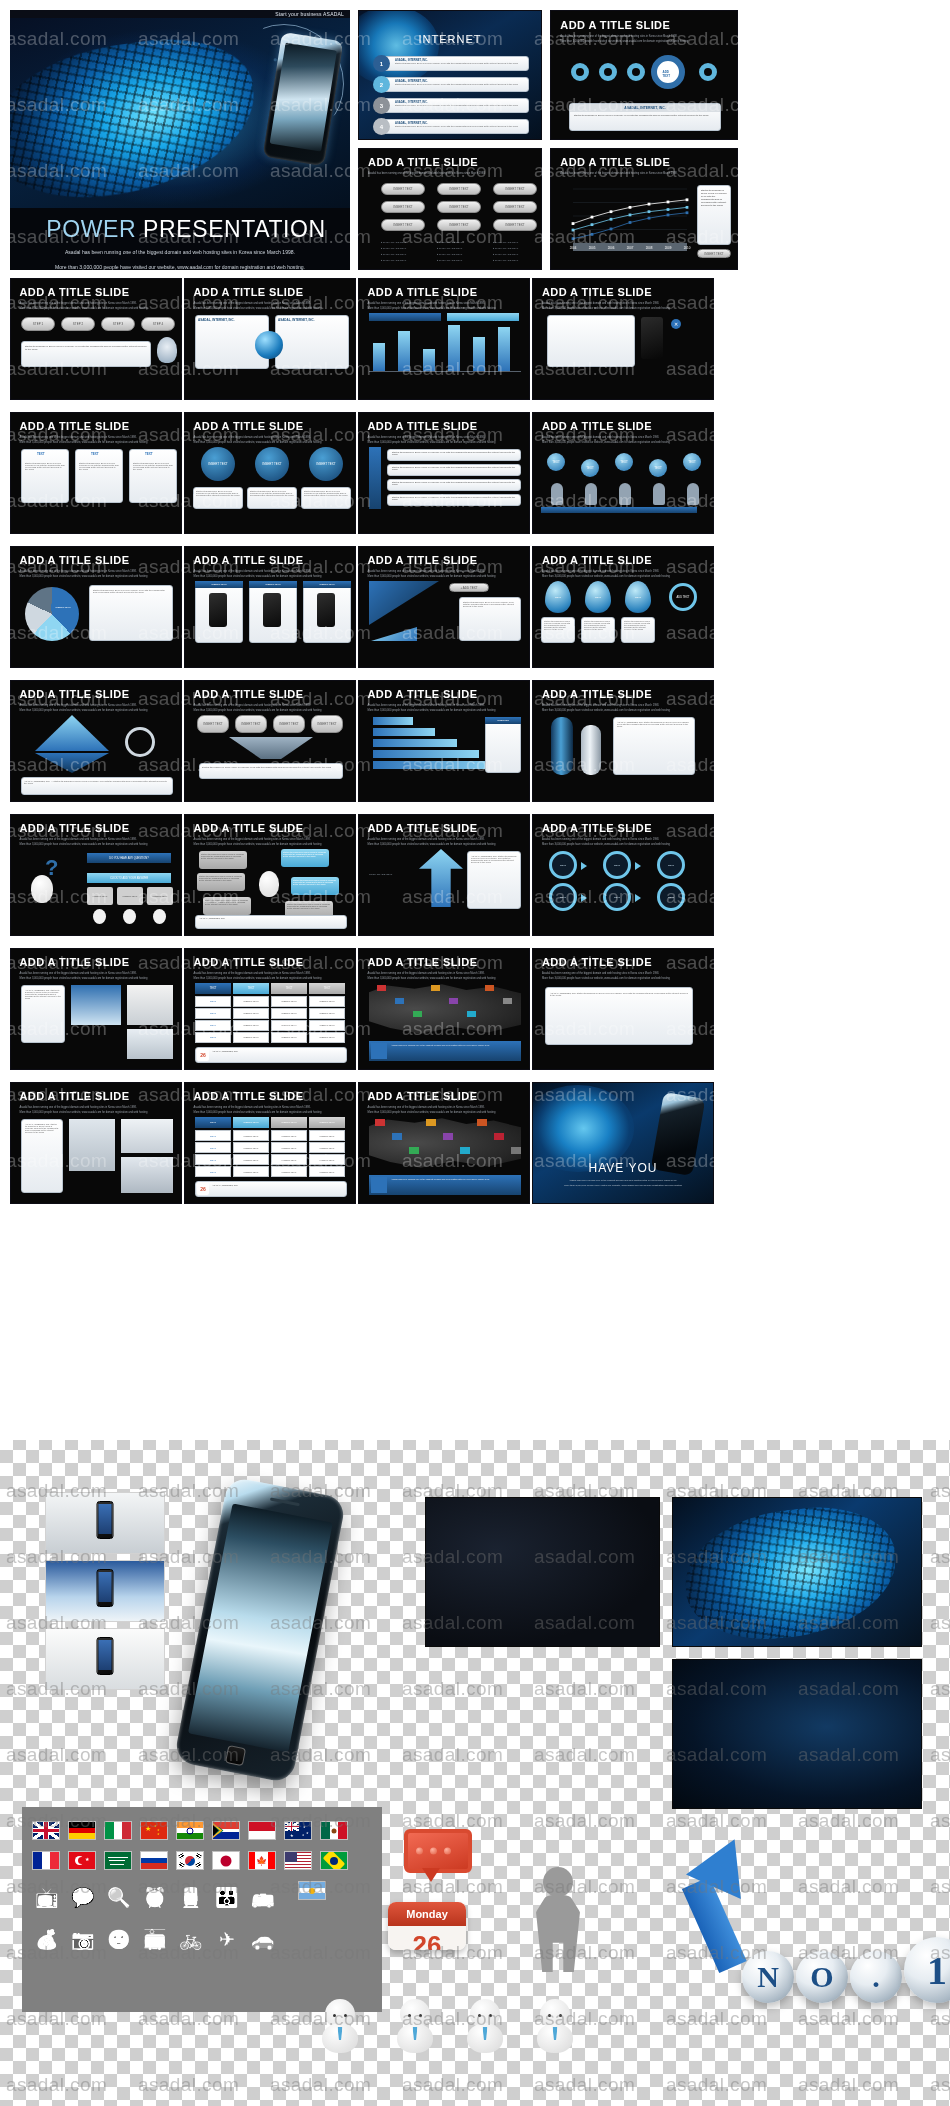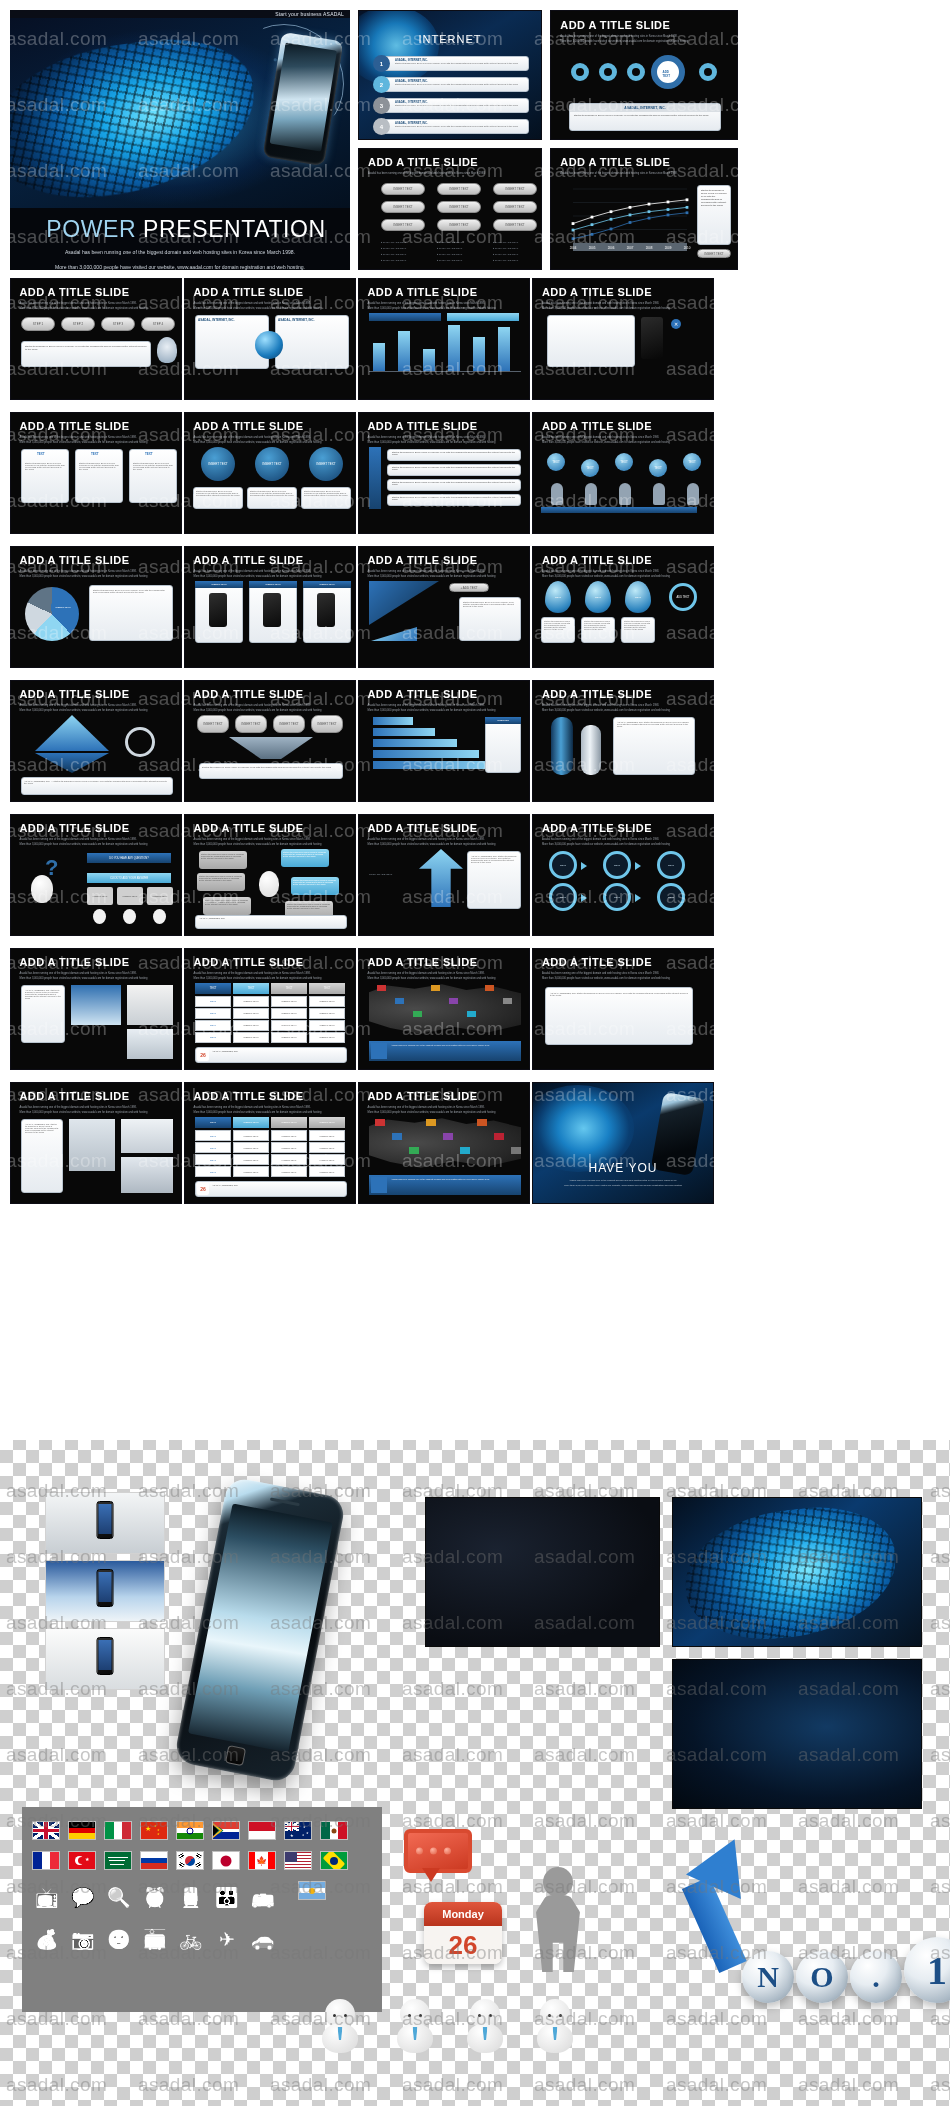--- a/index.html
+++ b/index.html
@@ -187,21 +187,21 @@
     position:absolute; left:22px; top:370px; width:360px; height:205px;
     background:#808080;
   }
   .flagrow{ position:absolute; left:10px; display:flex; gap:8px; }
   .flag{ width:28px; height:19px; border:1px solid rgba(0,0,0,.25);
          position:relative; overflow:hidden; background:#fff; }
   .iconrow{ position:absolute; left:12px; display:flex; gap:10px; align-items:center; }
   .wicon{ width:26px; height:26px; position:relative; }
 
   .calendar{
-    position:absolute; left:424px; top:465px; width:78px; height:62px;
+    position:absolute; left:388px; top:465px; width:78px; height:48px;
     border-radius:8px; overflow:hidden; background:#fff;
     box-shadow:0 3px 6px rgba(0,0,0,.25);
   }
   .calendar .hd{
     height:24px; background:linear-gradient(180deg,#e0563c,#b8341d);
     color:#fff; font-size:11px; font-weight:bold; text-align:center;
     line-height:24px; }
   .calendar .bd{
     height:38px; background:#f7f4f1; color:#d2452a; text-align:center;
     font-size:26px; font-weight:bold; line-height:38px; }

